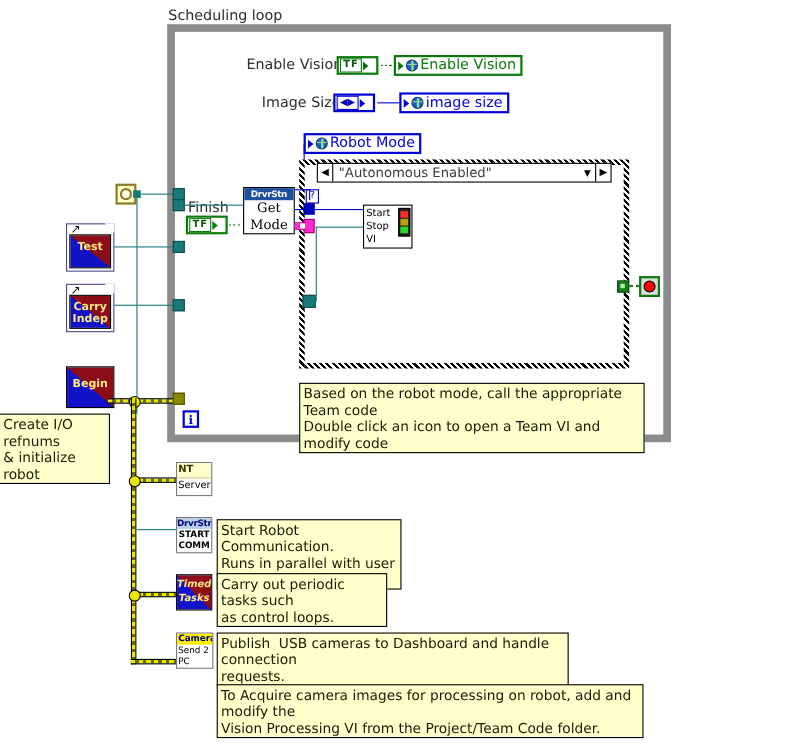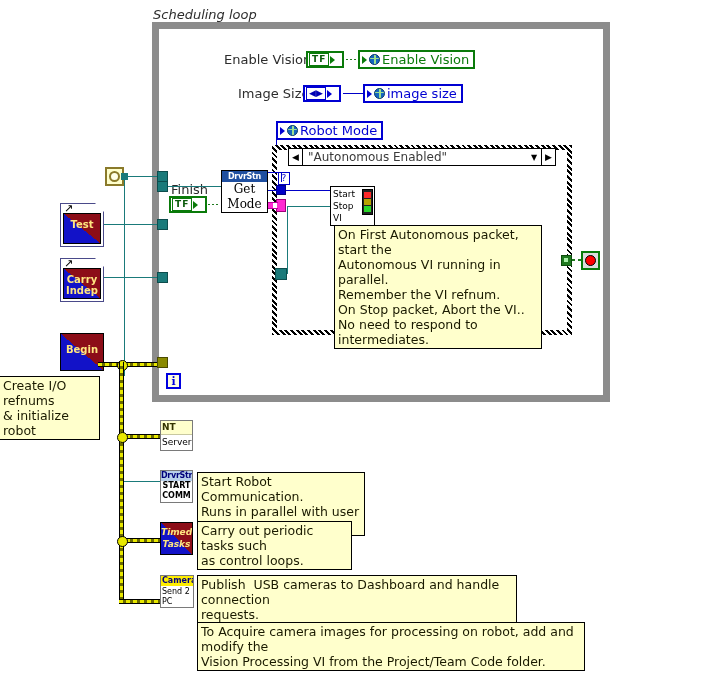--- a/index.html
+++ b/index.html
@@ -509,21 +509,21 @@
   .tunnel-case.green .dot {
     position: absolute; left: 2px; top: 2px;
     width: 4px; height: 4px; background: #a8f0a8;
   }
 </style>
 </head>
 <body>
 
 <div class="canvas">
 
-  <div class="loop-title" style="left:153px; top:7px;font-style:italic;">Scheduling loop</div>
+  <div class="loop-title" style="left:153px; top:7px;">Scheduling loop</div>
 
   <div class="loop-frame" style="left:152px; top:22px; width:458px; height:380px;"></div>
 
   <div class="loop-iter" style="left:166px; top:373px;">i</div>
 
   <div class="label-text" style="left:224px; top:52px;">Enable Vision</div>
   <div class="bool-term" style="left:306px; top:51px; width:38px;">
     <span class="inner">TF</span>
     <span class="nub"></span>
   </div>
@@ -607,31 +607,28 @@
       <i style="background:#b8a300"></i>
       <i style="background:#2ad62a"></i>
     </div>
   </div>
 
   <div class="wire-blue-h" style="left:286px; top:190px; width:44px;"></div>
   <div class="wire-h" style="left:287px; top:206px; width:43px;"></div>
   <div class="wire-v" style="left:287px; top:206px; height:68px;"></div>
   <div class="wire-h" style="left:287px; top:274px; width:0px;"></div>
 
-  <div class="comment" style="left:334px; top:225px; width:208px;">On First Autonomous packet, start the
-Autonomous VI running in parallel.
-Remember the VI refnum.
-On Stop packet, Abort the VI..
-No need to respond to intermediates.</div>
 
   <div class="wire-green-dot2" style="left:572px; top:259px; width:12px;"></div>
   <div class="stop-btn" style="left:581px; top:251px;">
     <span class="ring"></span>
   </div>
 
+  <div class="comment" style="left:272px; top:348px; width:314px;">Based on the robot mode, call the appropriate Team code
+Double click an icon to open a Team VI and modify code</div>
 
   <div class="metronome" style="left:105px; top:167px;">
     <span class="c"></span>
   </div>
   <div class="wire-h" style="left:124px; top:176px; width:40px;"></div>
   <div class="wire-junction" style="left:121px; top:173px;"></div>
   <div class="wire-v" style="left:124px; top:176px; height:200px;"></div>
 
   <div class="teamvi" style="left:60px; top:203px;">
     <span class="page"></span>

